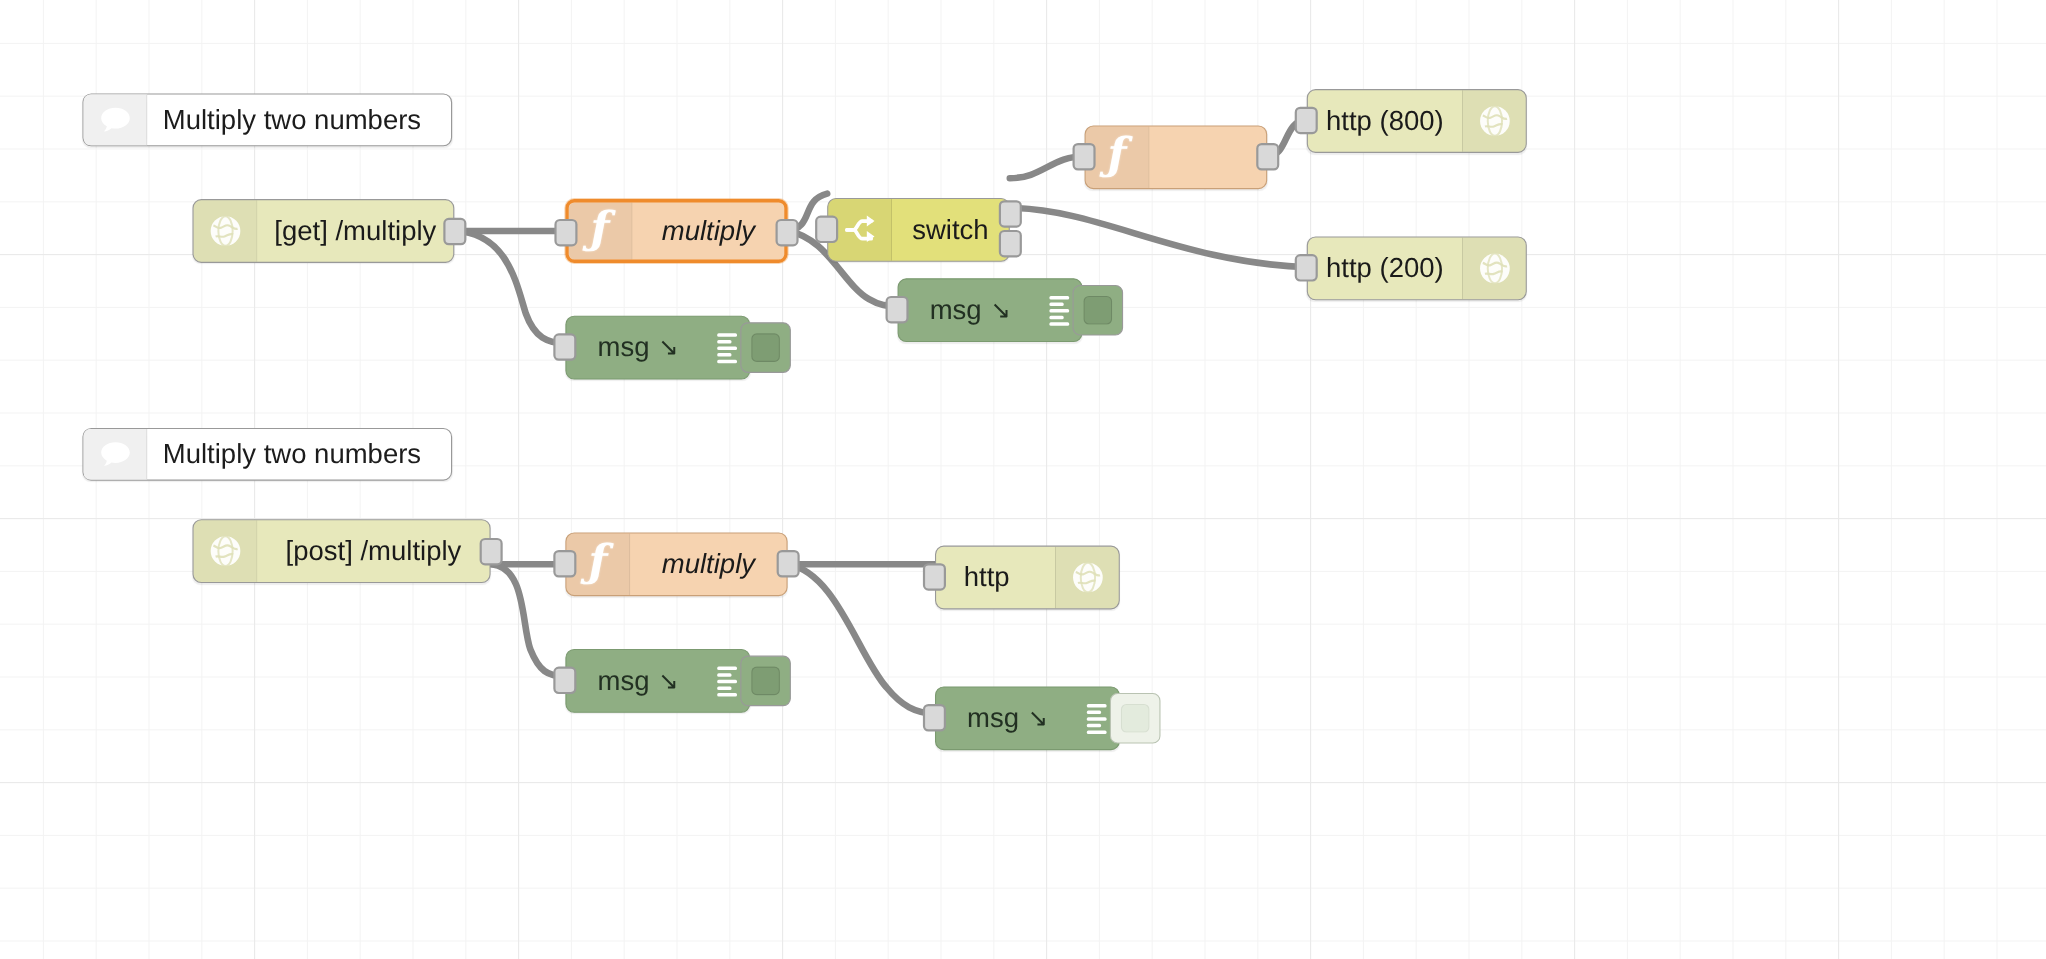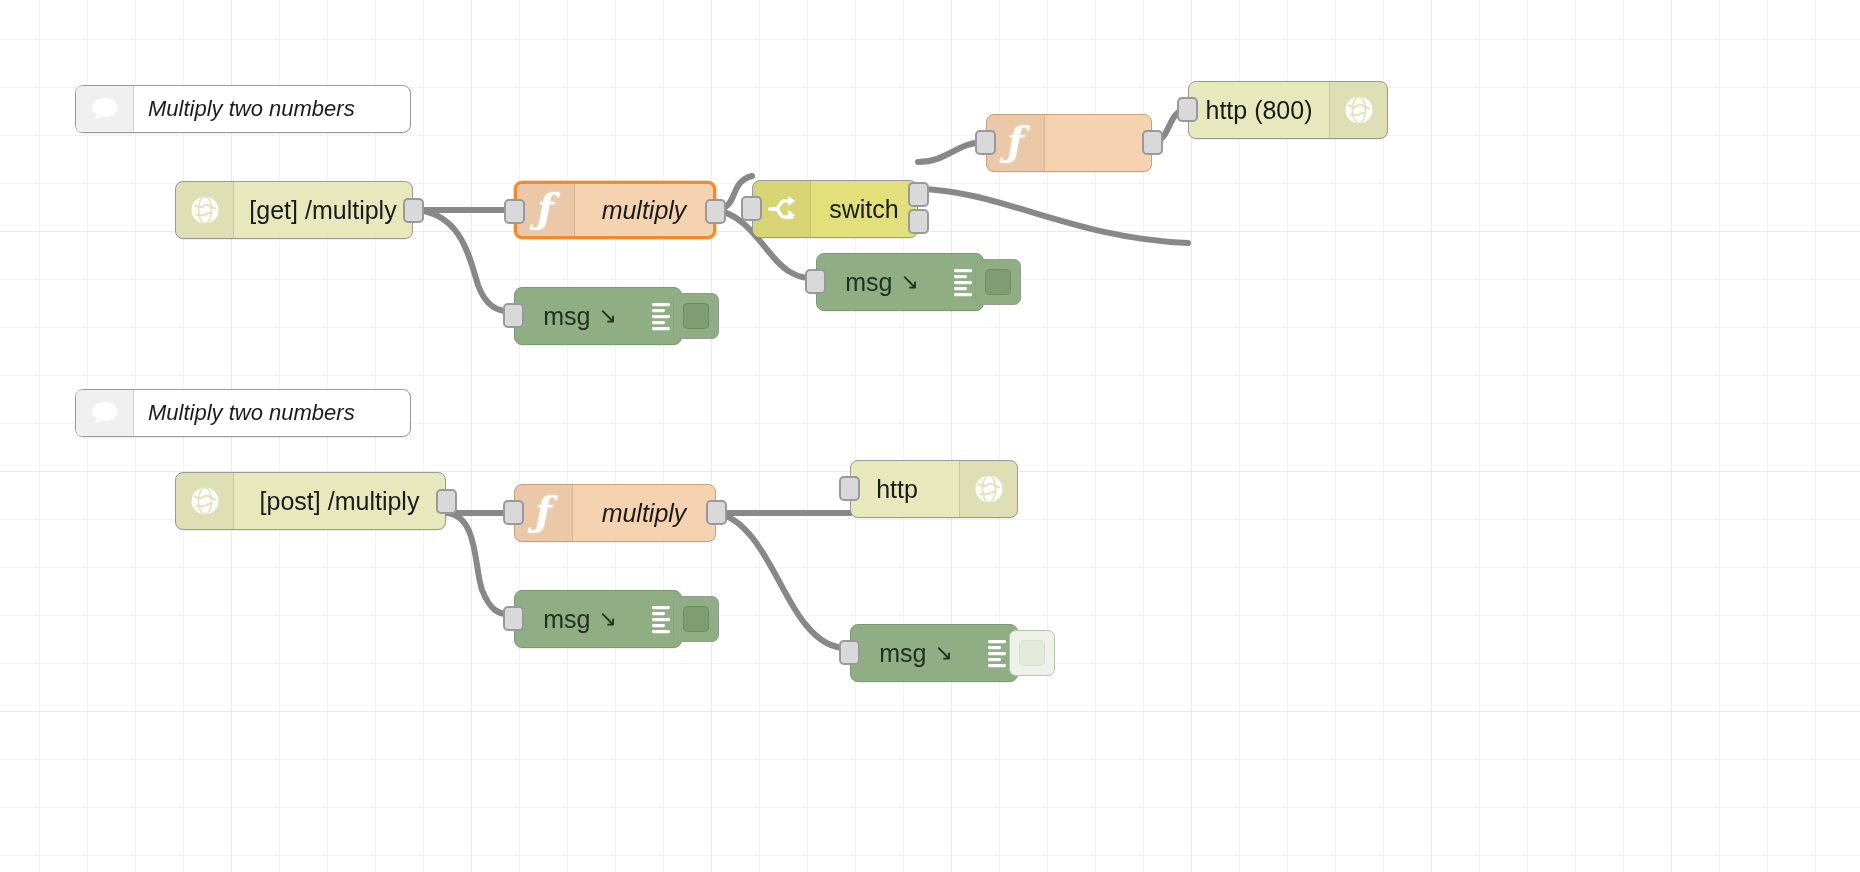--- a/index.html
+++ b/index.html
@@ -101,21 +101,21 @@
   .n-function .icon-box { background: rgba(0,0,0,.045); }
 
   .n-switch    { background: #e2e07a; margin-top: 32px; }       
   .n-switch .icon-box { background: rgba(0,0,0,.045); }
 
   .n-debug     { background: #8fae83; }       
   .n-debug .label { color: #223022; }
 
   .n-comment   { background: #ffffff; }       
   .n-comment .icon-box { background: #f0f0f0; border-right: 1.5px solid #cfcfcf; }
-  .n-comment .label { font-style: italic; font-size: 22px; color: #1c1c1c; justify-content: flex-start; }
+  .n-comment .label { font-size: 25px; color: #1c1c1c; justify-content: flex-start; }
 
   
   .node.selected {
     border-color: #ef8b2c;
     border-width: 3px;
     box-shadow: 0 0 0 1px rgba(239,139,44,.35);
   }
 
   
   .glyph-fn {
@@ -304,20 +304,31 @@
     <div class="icon-box right">
       <svg class="glyph" width="34" height="34" viewBox="0 0 34 34" aria-hidden="true">
         <circle cx="17" cy="17" r="13.5" fill="#ffffff" opacity="0.93"></circle>
         <path d="M6 12c3 1 4 3 7 2s4-3 7-2 5 4 8 3M8 22c3-1 5 1 8 0s5-3 8-2" stroke="#dfe0b8" stroke-width="2" fill="none" opacity="0.9"></path>
         <ellipse cx="17" cy="17" rx="6.5" ry="13.5" stroke="#dfe0b8" stroke-width="1.8" fill="none" opacity="0.8"></ellipse>
       </svg>
     </div>
     <div class="port in" style="top:15px;"></div>
   </div>
 
+  <div class="node n-http" style="left:1188px; top:215px; width:200px;">
+    <div class="label">http (200)</div>
+    <div class="icon-box right">
+      <svg class="glyph" width="34" height="34" viewBox="0 0 34 34" aria-hidden="true">
+        <circle cx="17" cy="17" r="13.5" fill="#ffffff" opacity="0.93"></circle>
+        <path d="M6 12c3 1 4 3 7 2s4-3 7-2 5 4 8 3M8 22c3-1 5 1 8 0s5-3 8-2" stroke="#dfe0b8" stroke-width="2" fill="none" opacity="0.9"></path>
+        <ellipse cx="17" cy="17" rx="6.5" ry="13.5" stroke="#dfe0b8" stroke-width="1.8" fill="none" opacity="0.8"></ellipse>
+      </svg>
+    </div>
+    <div class="port in" style="top:15px;"></div>
+  </div>
 
   <div class="node n-comment" style="left:75px; top:389px; width:336px; height:48px;">
     <div class="icon-box left">
       <svg class="glyph" width="30" height="26" viewBox="0 0 30 26" aria-hidden="true">
         <path d="M15 2C7.8 2 2 6.2 2 11.4c0 3 2 5.7 5.1 7.4-.3 1.8-1.3 3.5-2.6 4.7 2.6-.3 5-1.4 6.9-3 1.1.2 2.3.3 3.6.3 7.2 0 13-4.2 13-9.4C28 6.2 22.2 2 15 2z" fill="#ffffff"></path>
       </svg>
     </div>
     <div class="label">Multiply two numbers</div>
   </div>
 
@@ -357,21 +368,21 @@
           <rect x="2" y="26" width="18" height="3.2" rx="1.4"></rect>
         </g>
       </svg>
     </div>
     <div class="port in" style="top:15px;"></div>
     <div class="debug-btn">
       <span class="knob"></span>
     </div>
   </div>
 
-  <div class="node n-http" style="left:850px; top:460px; width:168px;gap:16px;">
+  <div class="node n-http" style="left:850px; top:496px; width:168px;gap:16px;">
     <div class="label">http</div>
     <div class="icon-box right">
       <svg class="glyph" width="34" height="34" viewBox="0 0 34 34" aria-hidden="true">
         <circle cx="17" cy="17" r="13.5" fill="#ffffff" opacity="0.93"></circle>
         <path d="M6 12c3 1 4 3 7 2s4-3 7-2 5 4 8 3M8 22c3-1 5 1 8 0s5-3 8-2" stroke="#dfe0b8" stroke-width="2" fill="none" opacity="0.9"></path>
         <ellipse cx="17" cy="17" rx="6.5" ry="13.5" stroke="#dfe0b8" stroke-width="1.8" fill="none" opacity="0.8"></ellipse>
       </svg>
     </div>
     <div class="port in" style="top:15px;"></div>
   </div>

